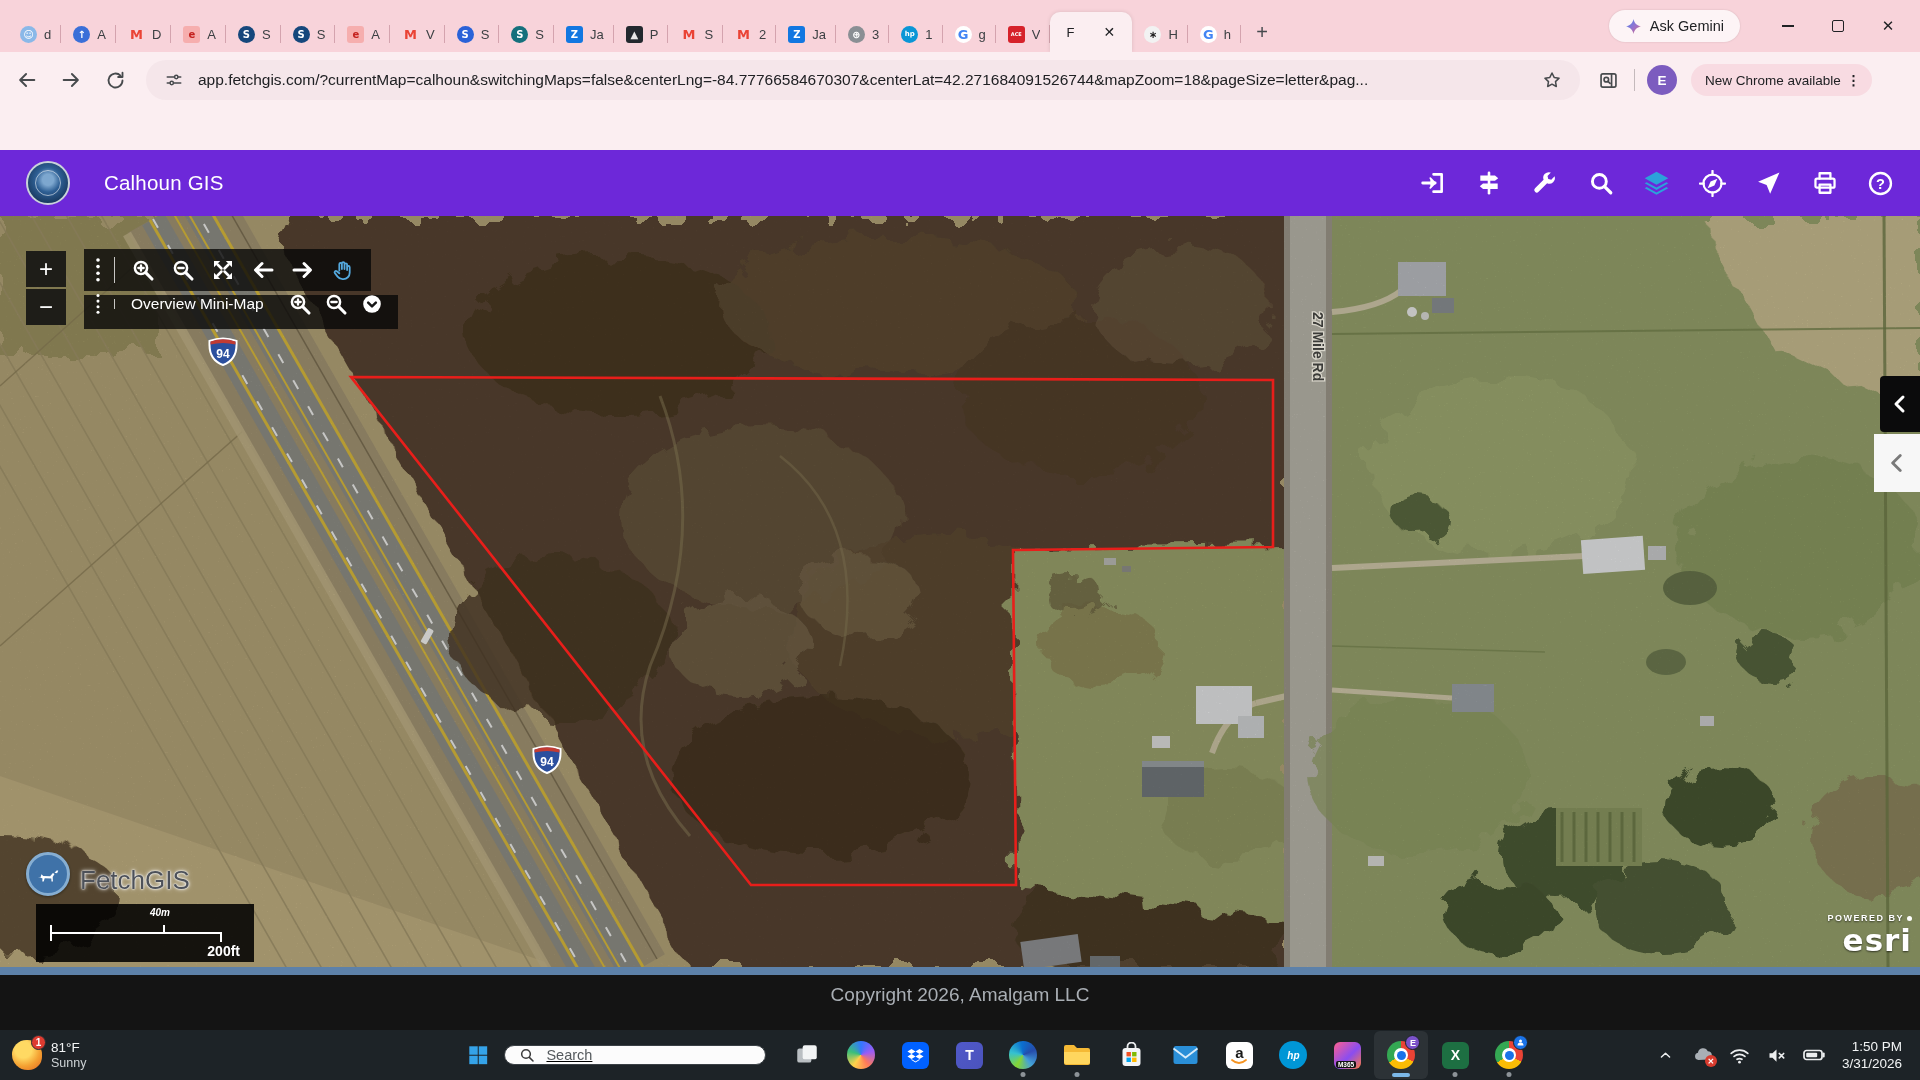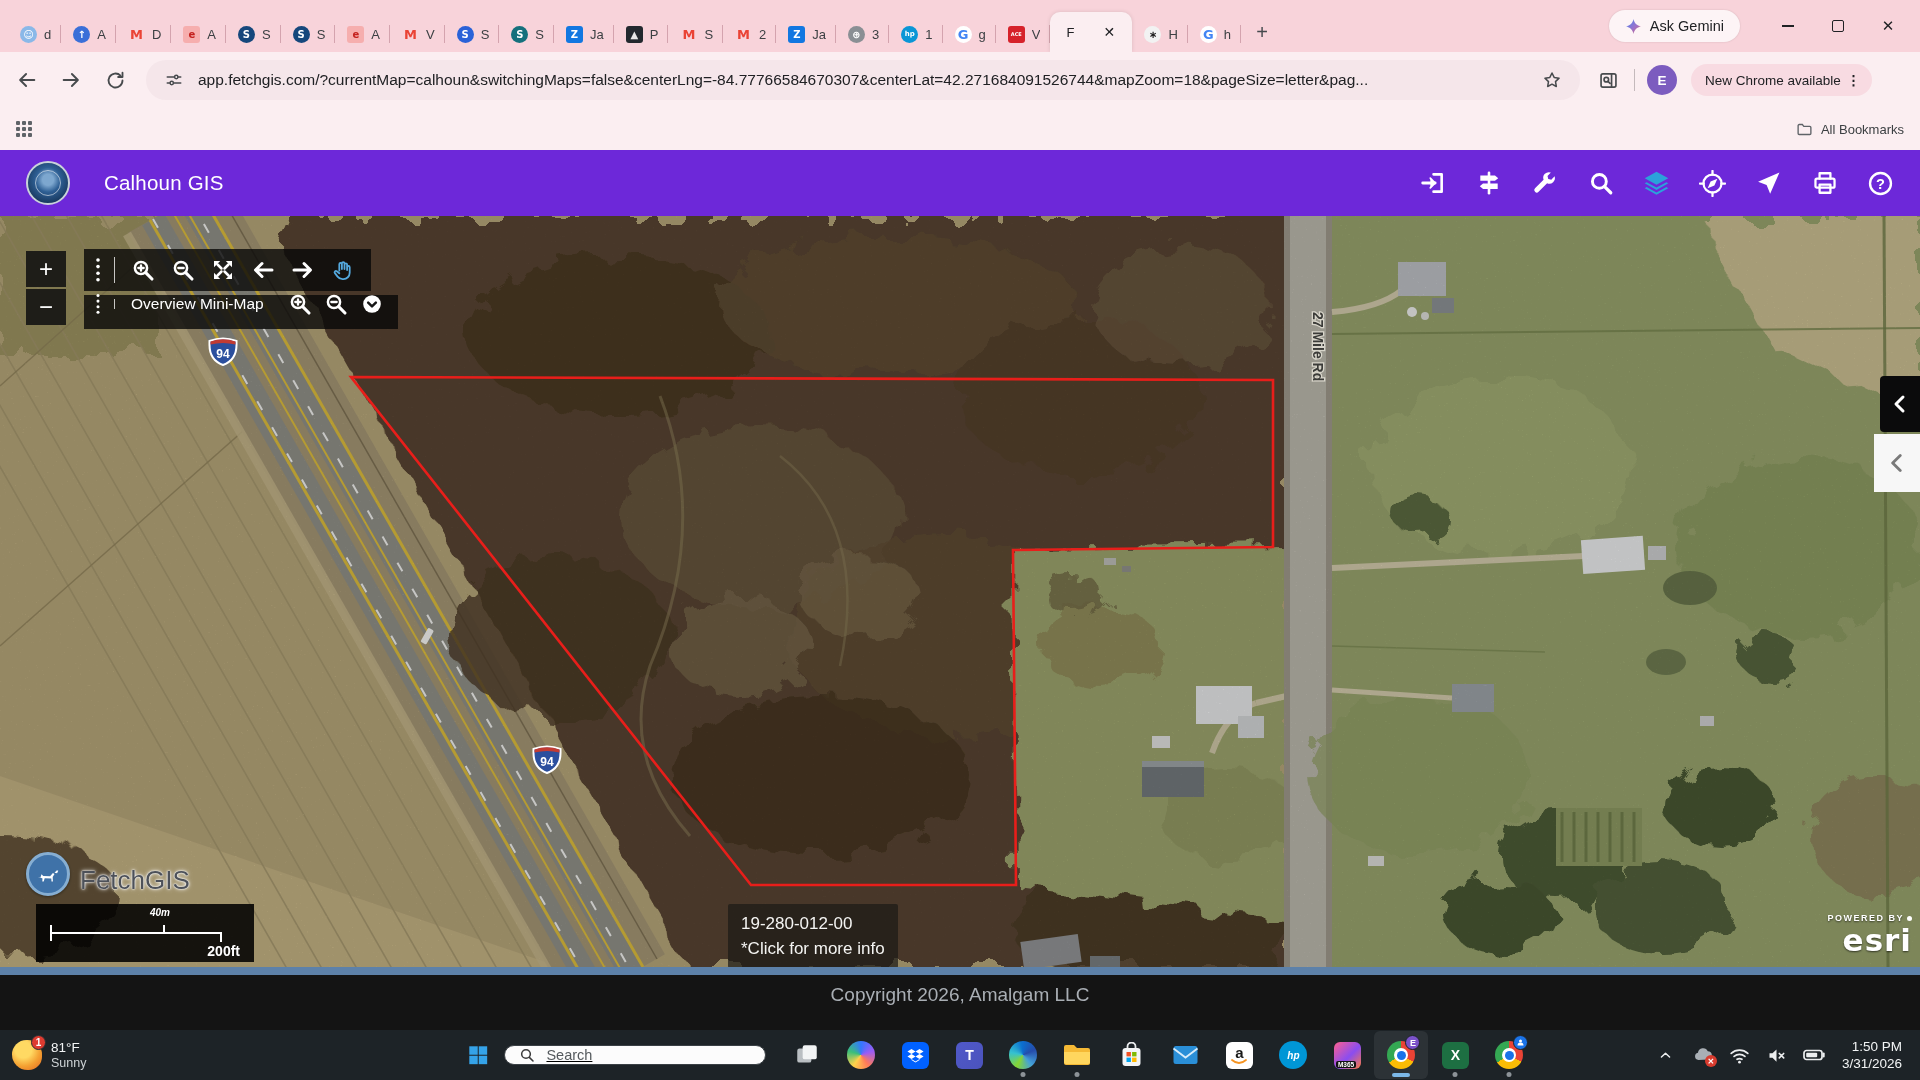--- a/index.html
+++ b/index.html
@@ -333,39 +333,20 @@
       </span>
       <div class="tb-divider"></div>
       <div class="avatar">E</div>
       <div class="update-pill">
         <span>New Chrome available</span>
         <span class="kebab">⋮</span>
       </div>
     </div>
   </div>
 
-  <div class="bookmarks">
-    <div class="apps-grid">
-      <i></i>
-        <i></i>
-        <i></i>
-        <i></i>
-        <i></i>
-        <i></i>
-        <i></i>
-        <i></i>
-        <i></i>
-    </div>
-    <div class="allbm">
-      <svg width="17" height="17" viewBox="0 0 24 24" fill="none" stroke="#5f6368" stroke-width="1.9">
-          <path d="M3 6.5A1.5 1.5 0 0 1 4.5 5H9l2 2.5h8.5A1.5 1.5 0 0 1 21 9v8.5a1.5 1.5 0 0 1-1.5 1.5h-15A1.5 1.5 0 0 1 3 17.5z"></path>
-        </svg>
-      <span>All Bookmarks</span>
-    </div>
-  </div>
 
   <div class="appheader">
     <div class="seal"></div>
     <div class="apptitle">Calhoun GIS</div>
     <div class="hdr-icons" id="hdr-icons">
         <span class="hicon">
           <svg width="26" height="26" viewBox="0 0 24 24" fill="none" stroke="currentColor" stroke-width="2" stroke-linecap="round" stroke-linejoin="round">
             <path d="M12.5 4h7.5v16h-7.5" stroke-width="2.4"></path>
             <path d="M2.5 12h11.5" stroke-width="2.6"></path>
             <path d="M9.5 7.5L14 12l-4.5 4.5" fill="currentColor" stroke="currentColor" stroke-width="1.6"></path>
@@ -694,24 +675,20 @@
 
     <div class="scalebar">
       <div class="sm">40m</div>
       <div class="sline"></div>
       <div class="stick st-l"></div>
       <div class="stick st-m"></div>
       <div class="stick st-r"></div>
       <div class="sft">200ft</div>
     </div>
 
-    <div class="maptip">
-      <div class="l1">19-280-012-00</div>
-      <div class="l2">*Click for more info</div>
-    </div>
 
     <div class="esri">
       <div class="pby">POWERED BY</div>
       <div class="ebrand">esri</div>
     </div>
   </div>
 
   <div class="scrollstrip"></div>
   <div class="copybar">
     <span>Copyright 2026, Amalgam LLC</span>

